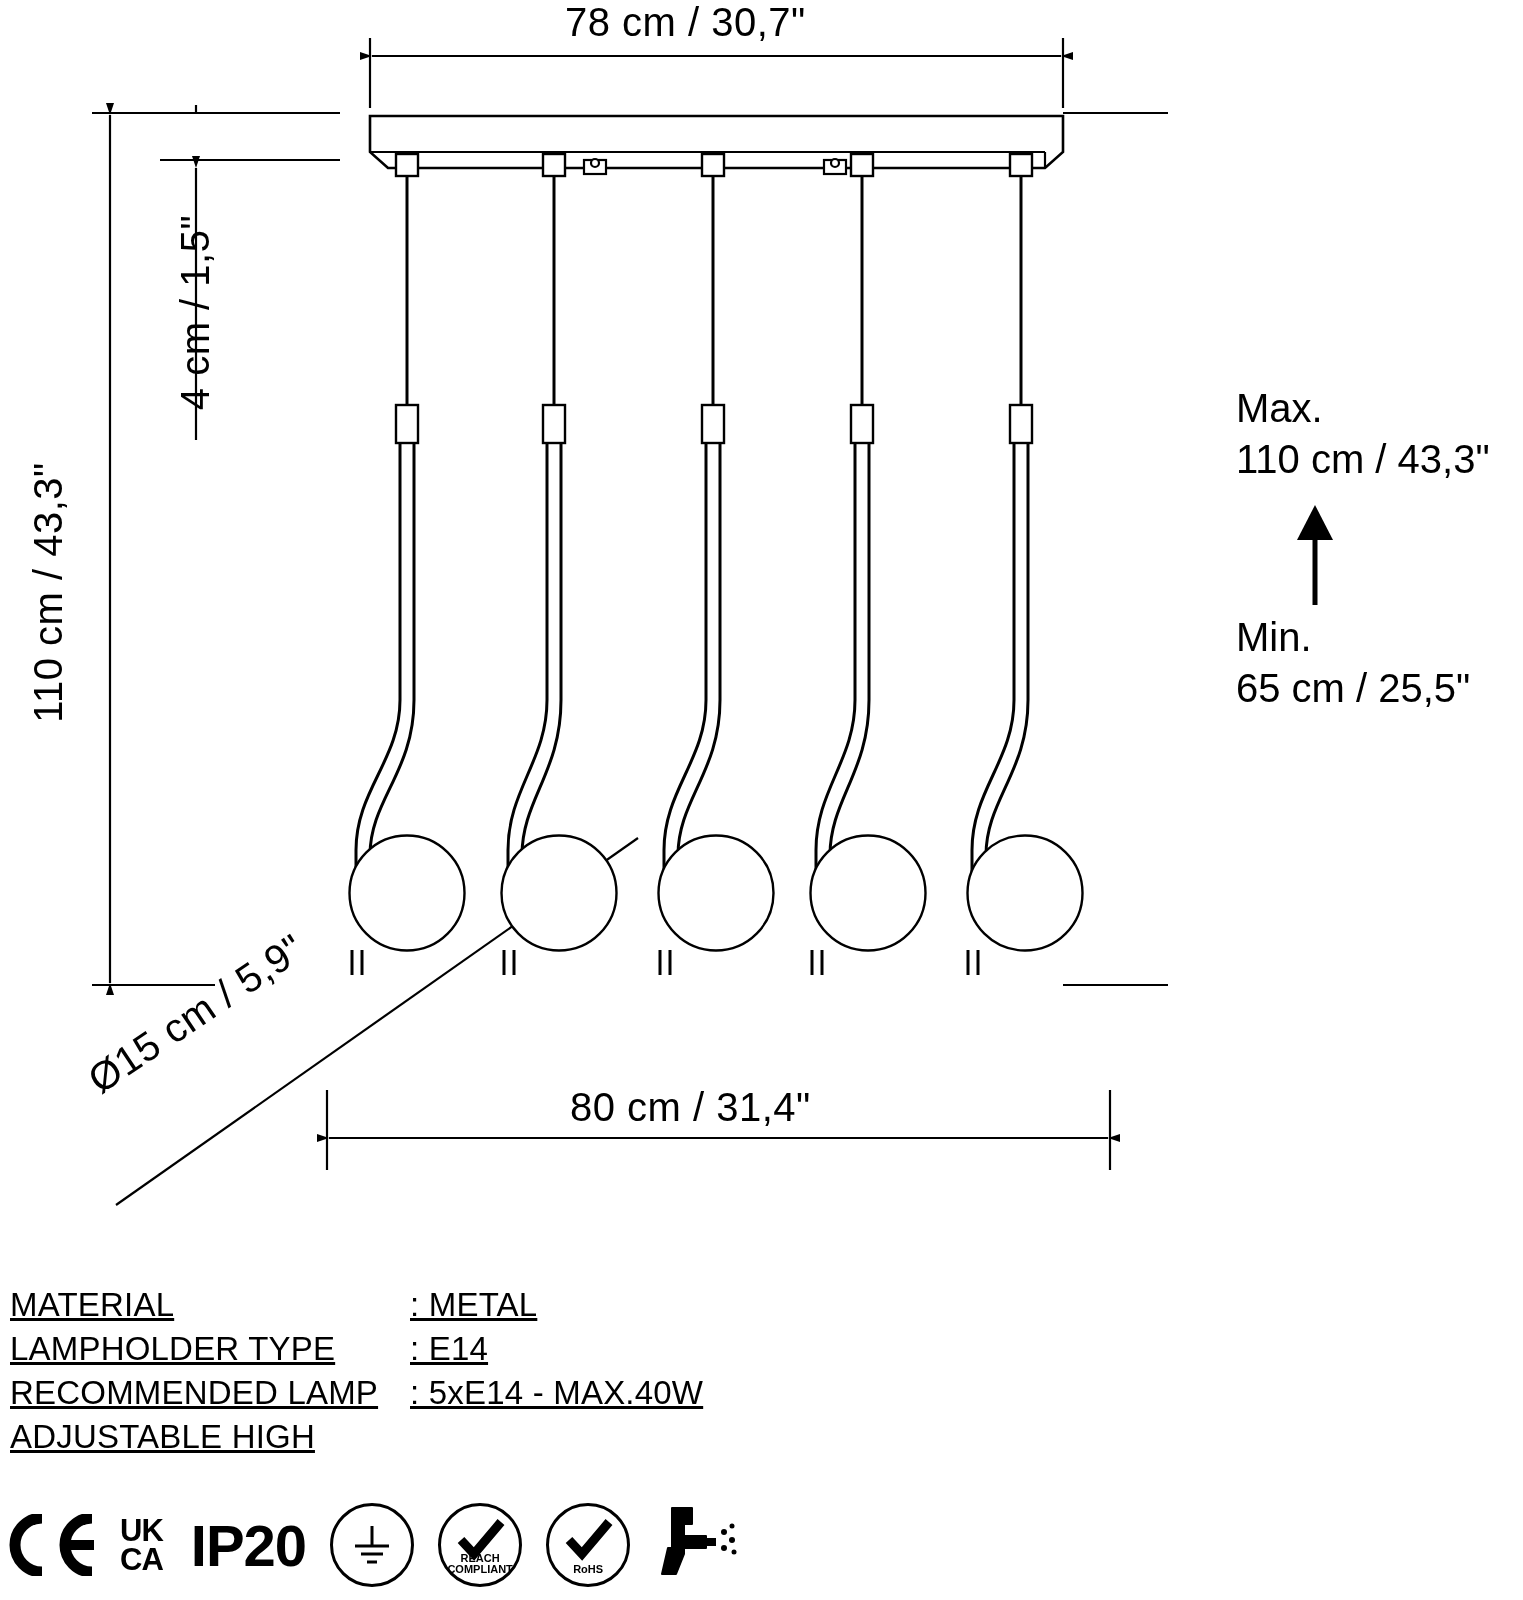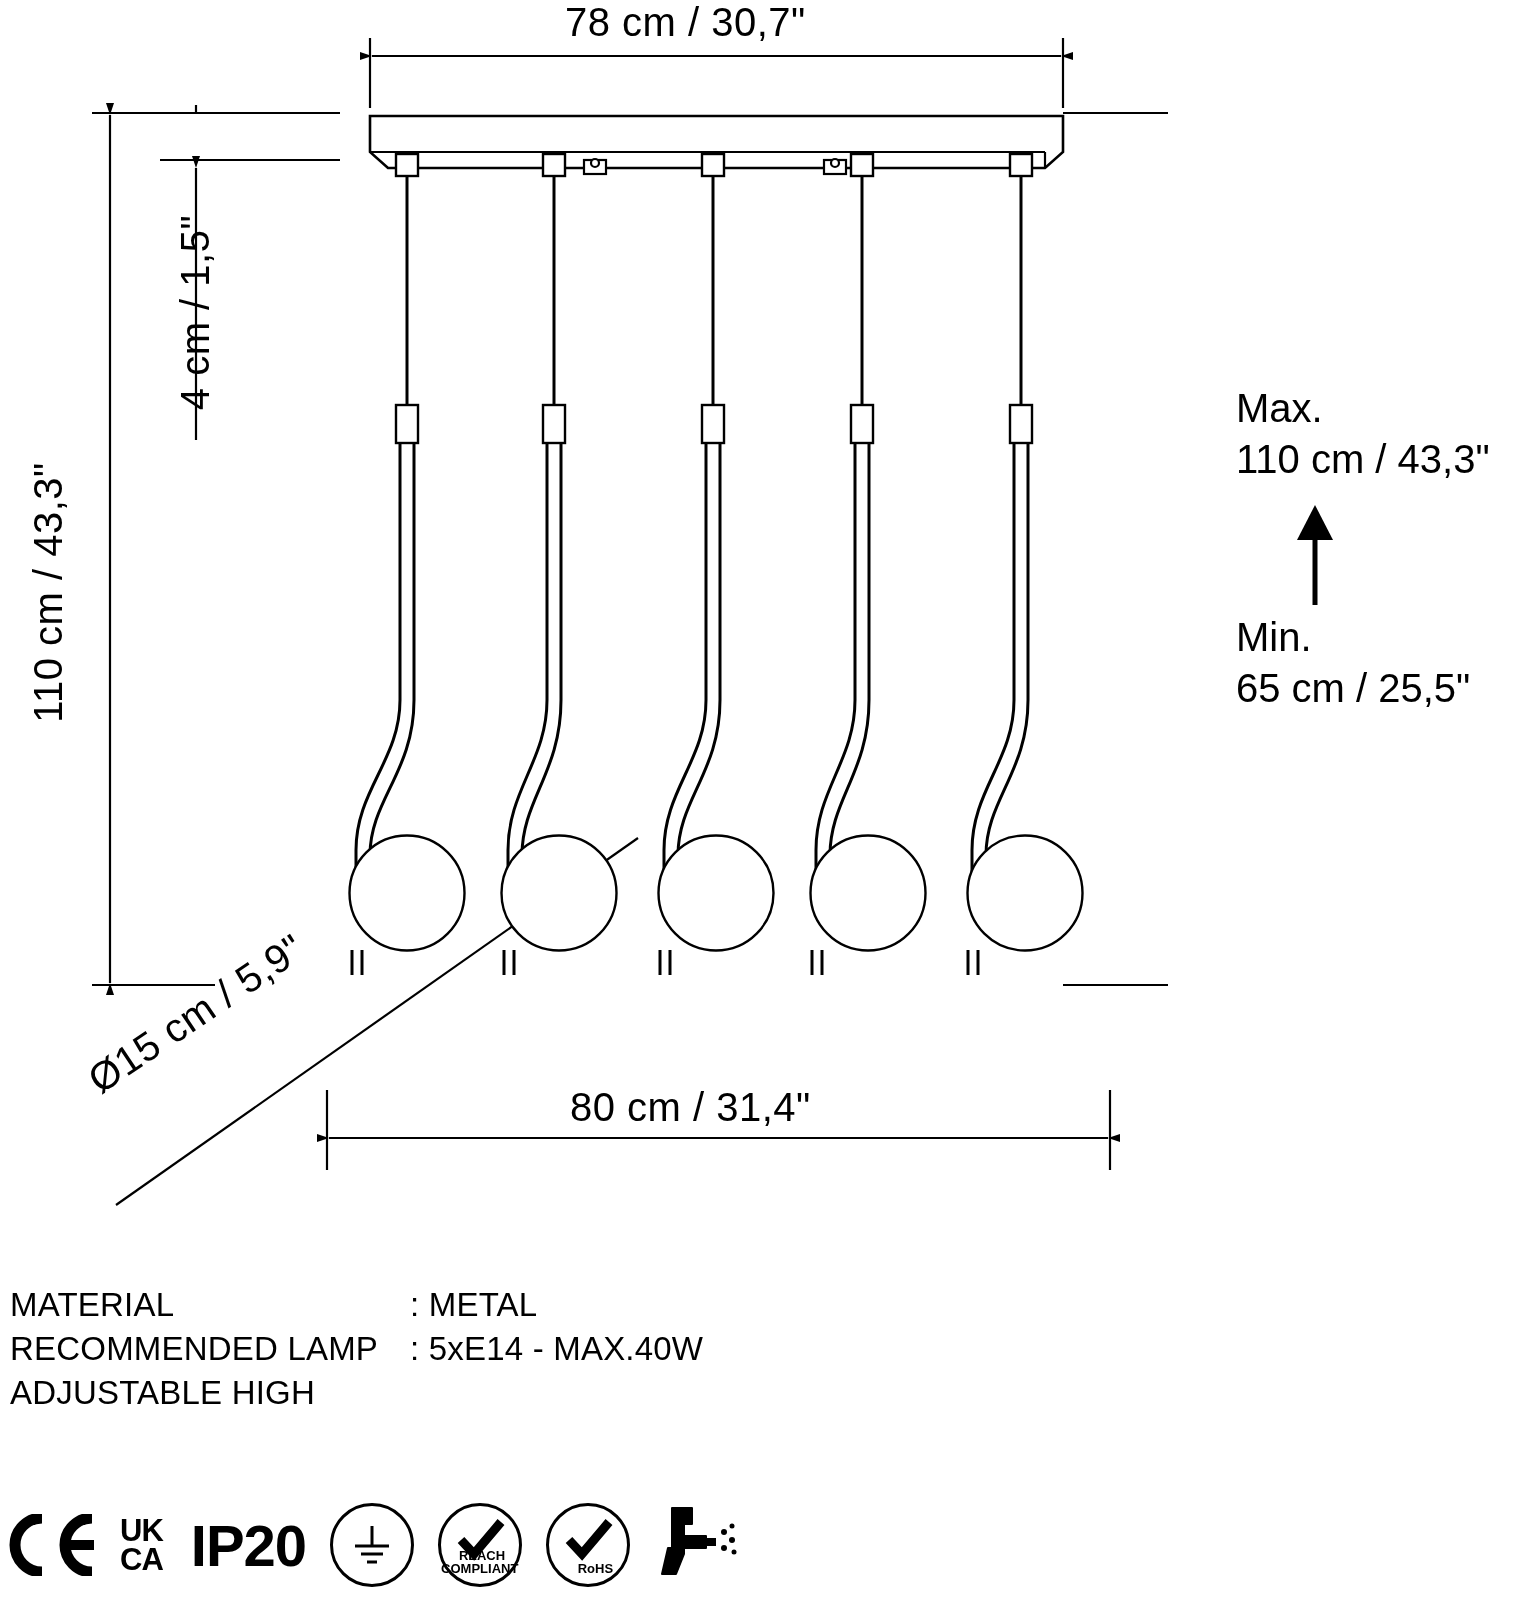--- a/index.html
+++ b/index.html
@@ -83,20 +83,21 @@
     left: 10px;
     top: 1283px;
     font-family: "Liberation Sans", sans-serif;
     font-size: 33px;
     line-height: 1.33;
     letter-spacing: 0.2px;
   }
   .spec-row {
     display: flex;
     white-space: nowrap;
+    text-decoration: underline;
   }
   .spec-key {
     width: 400px;
   }
   .spec-val {
     flex: 0 0 auto;
   }
   .badges {
     position: absolute;
     left: 0px;
@@ -131,24 +132,24 @@
     height: 78px;
     border: 3px solid #000;
     border-radius: 50%;
     position: relative;
     flex: 0 0 auto;
   }
   .circle-badge svg { position: absolute; left: 0; top: 0; }
   .badge-caption {
     position: absolute;
     left: 0;
-    right: 14px;
+    right: 0;
     bottom: 9px;
-    text-align: right;
-    font-size: 13px;
+    text-align: center;
+    font-size: 11px;
     font-weight: bold;
     line-height: 1.0;
     font-family: "Liberation Sans", sans-serif;
   }
   .badge-spray {
     width: 86px;
     height: 86px;
     position: relative;
     flex: 0 0 auto;
   }
@@ -275,20 +276,24 @@
     <div>Min.</div>
     <div>65 cm / 25,5"</div>
   </div>
 
   <div class="spec-table">
     <div class="spec-row">
       <div class="spec-key">MATERIAL</div>
       <div class="spec-val">: METAL</div>
     </div>
     <div class="spec-row">
+      <div class="spec-key">LAMPHOLDER TYPE</div>
+      <div class="spec-val">: E14</div>
+    </div>
+    <div class="spec-row">
       <div class="spec-key">RECOMMENDED LAMP</div>
       <div class="spec-val">: 5xE14 - MAX.40W</div>
     </div>
     <div class="spec-row">
       <div class="spec-key">ADJUSTABLE HIGH</div>
       <div class="spec-val"></div>
     </div>
   </div>
 
   <div class="badges">

